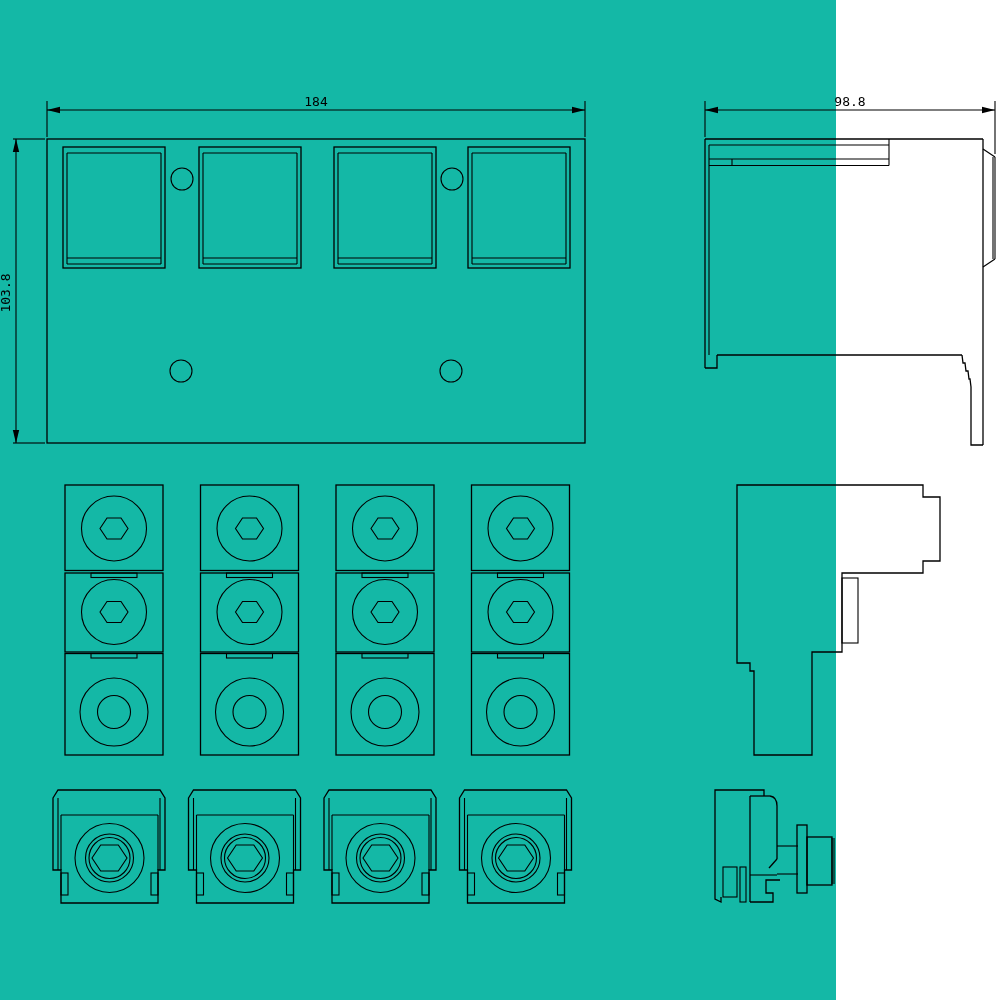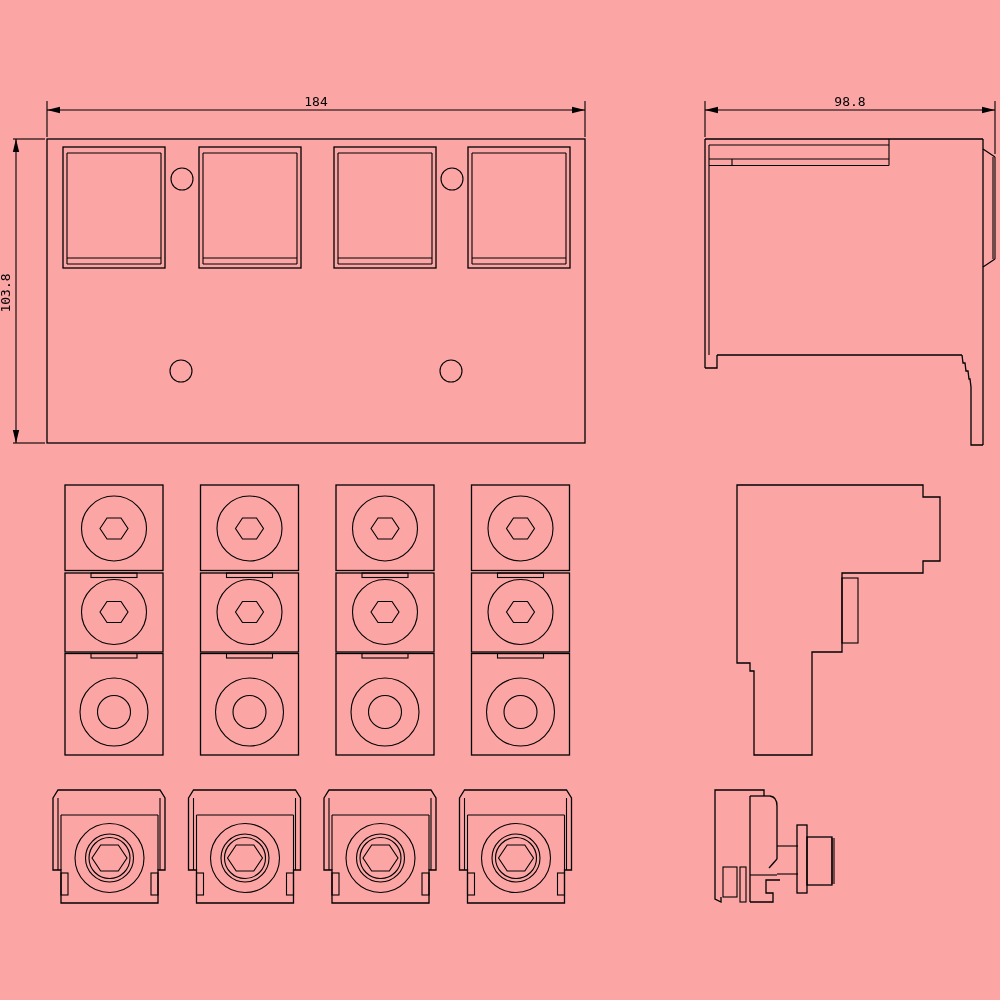--- a/index.html
+++ b/index.html
@@ -2,23 +2,23 @@
 <html><head>
 <meta charset="utf-8">
 <style>
   html, body {
     margin: 0;
     padding: 0;
     background: #ffffff;
   }
   .canvas {
     position: relative;
-    width: 1000px;
+    width: 836px;
     height: 1000px;
-    background: #fca5a5;
+    background: #14b8a6;
     font-family: "DejaVu Sans Mono", monospace;
   }
   svg text {
     font-family: "DejaVu Sans Mono", monospace;
     font-size: 13px;
     fill: #000000;
   }
   svg .ln  { fill: none; stroke: #000000; stroke-width: 1.3; }
   svg .thin{ fill: none; stroke: #000000; stroke-width: 1.1; }
   svg .arr { fill: #000000; stroke: none; }

